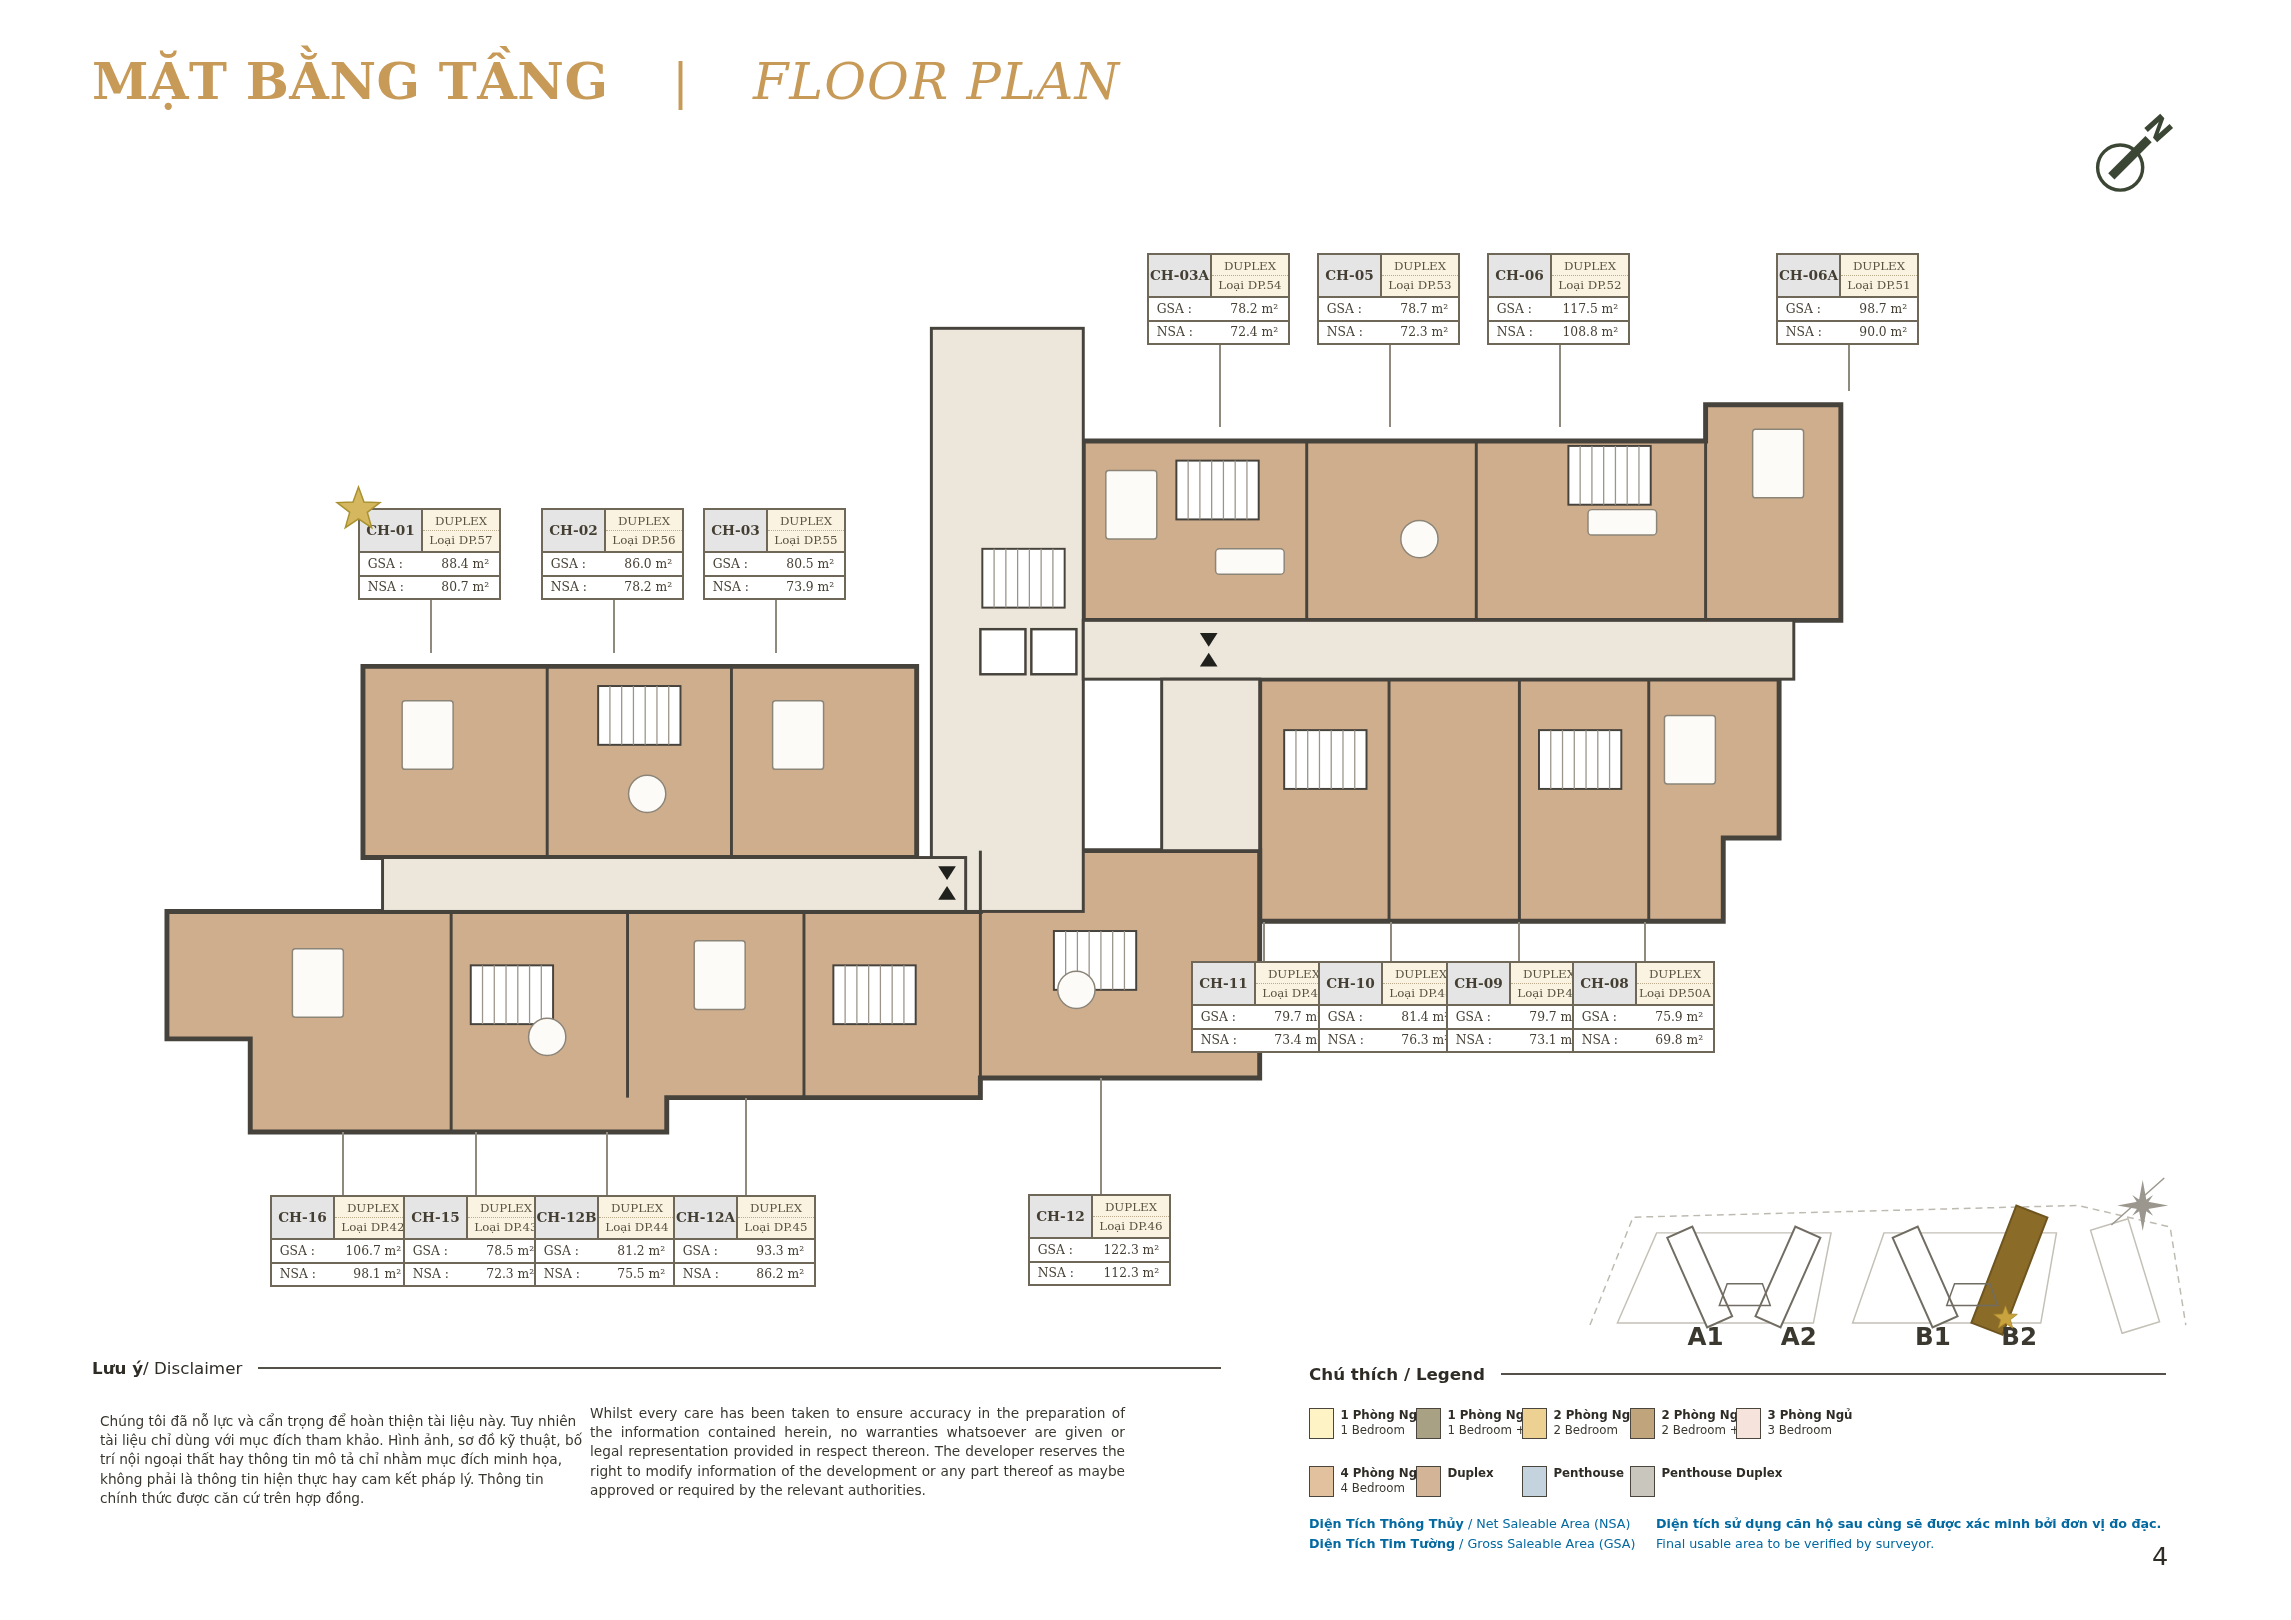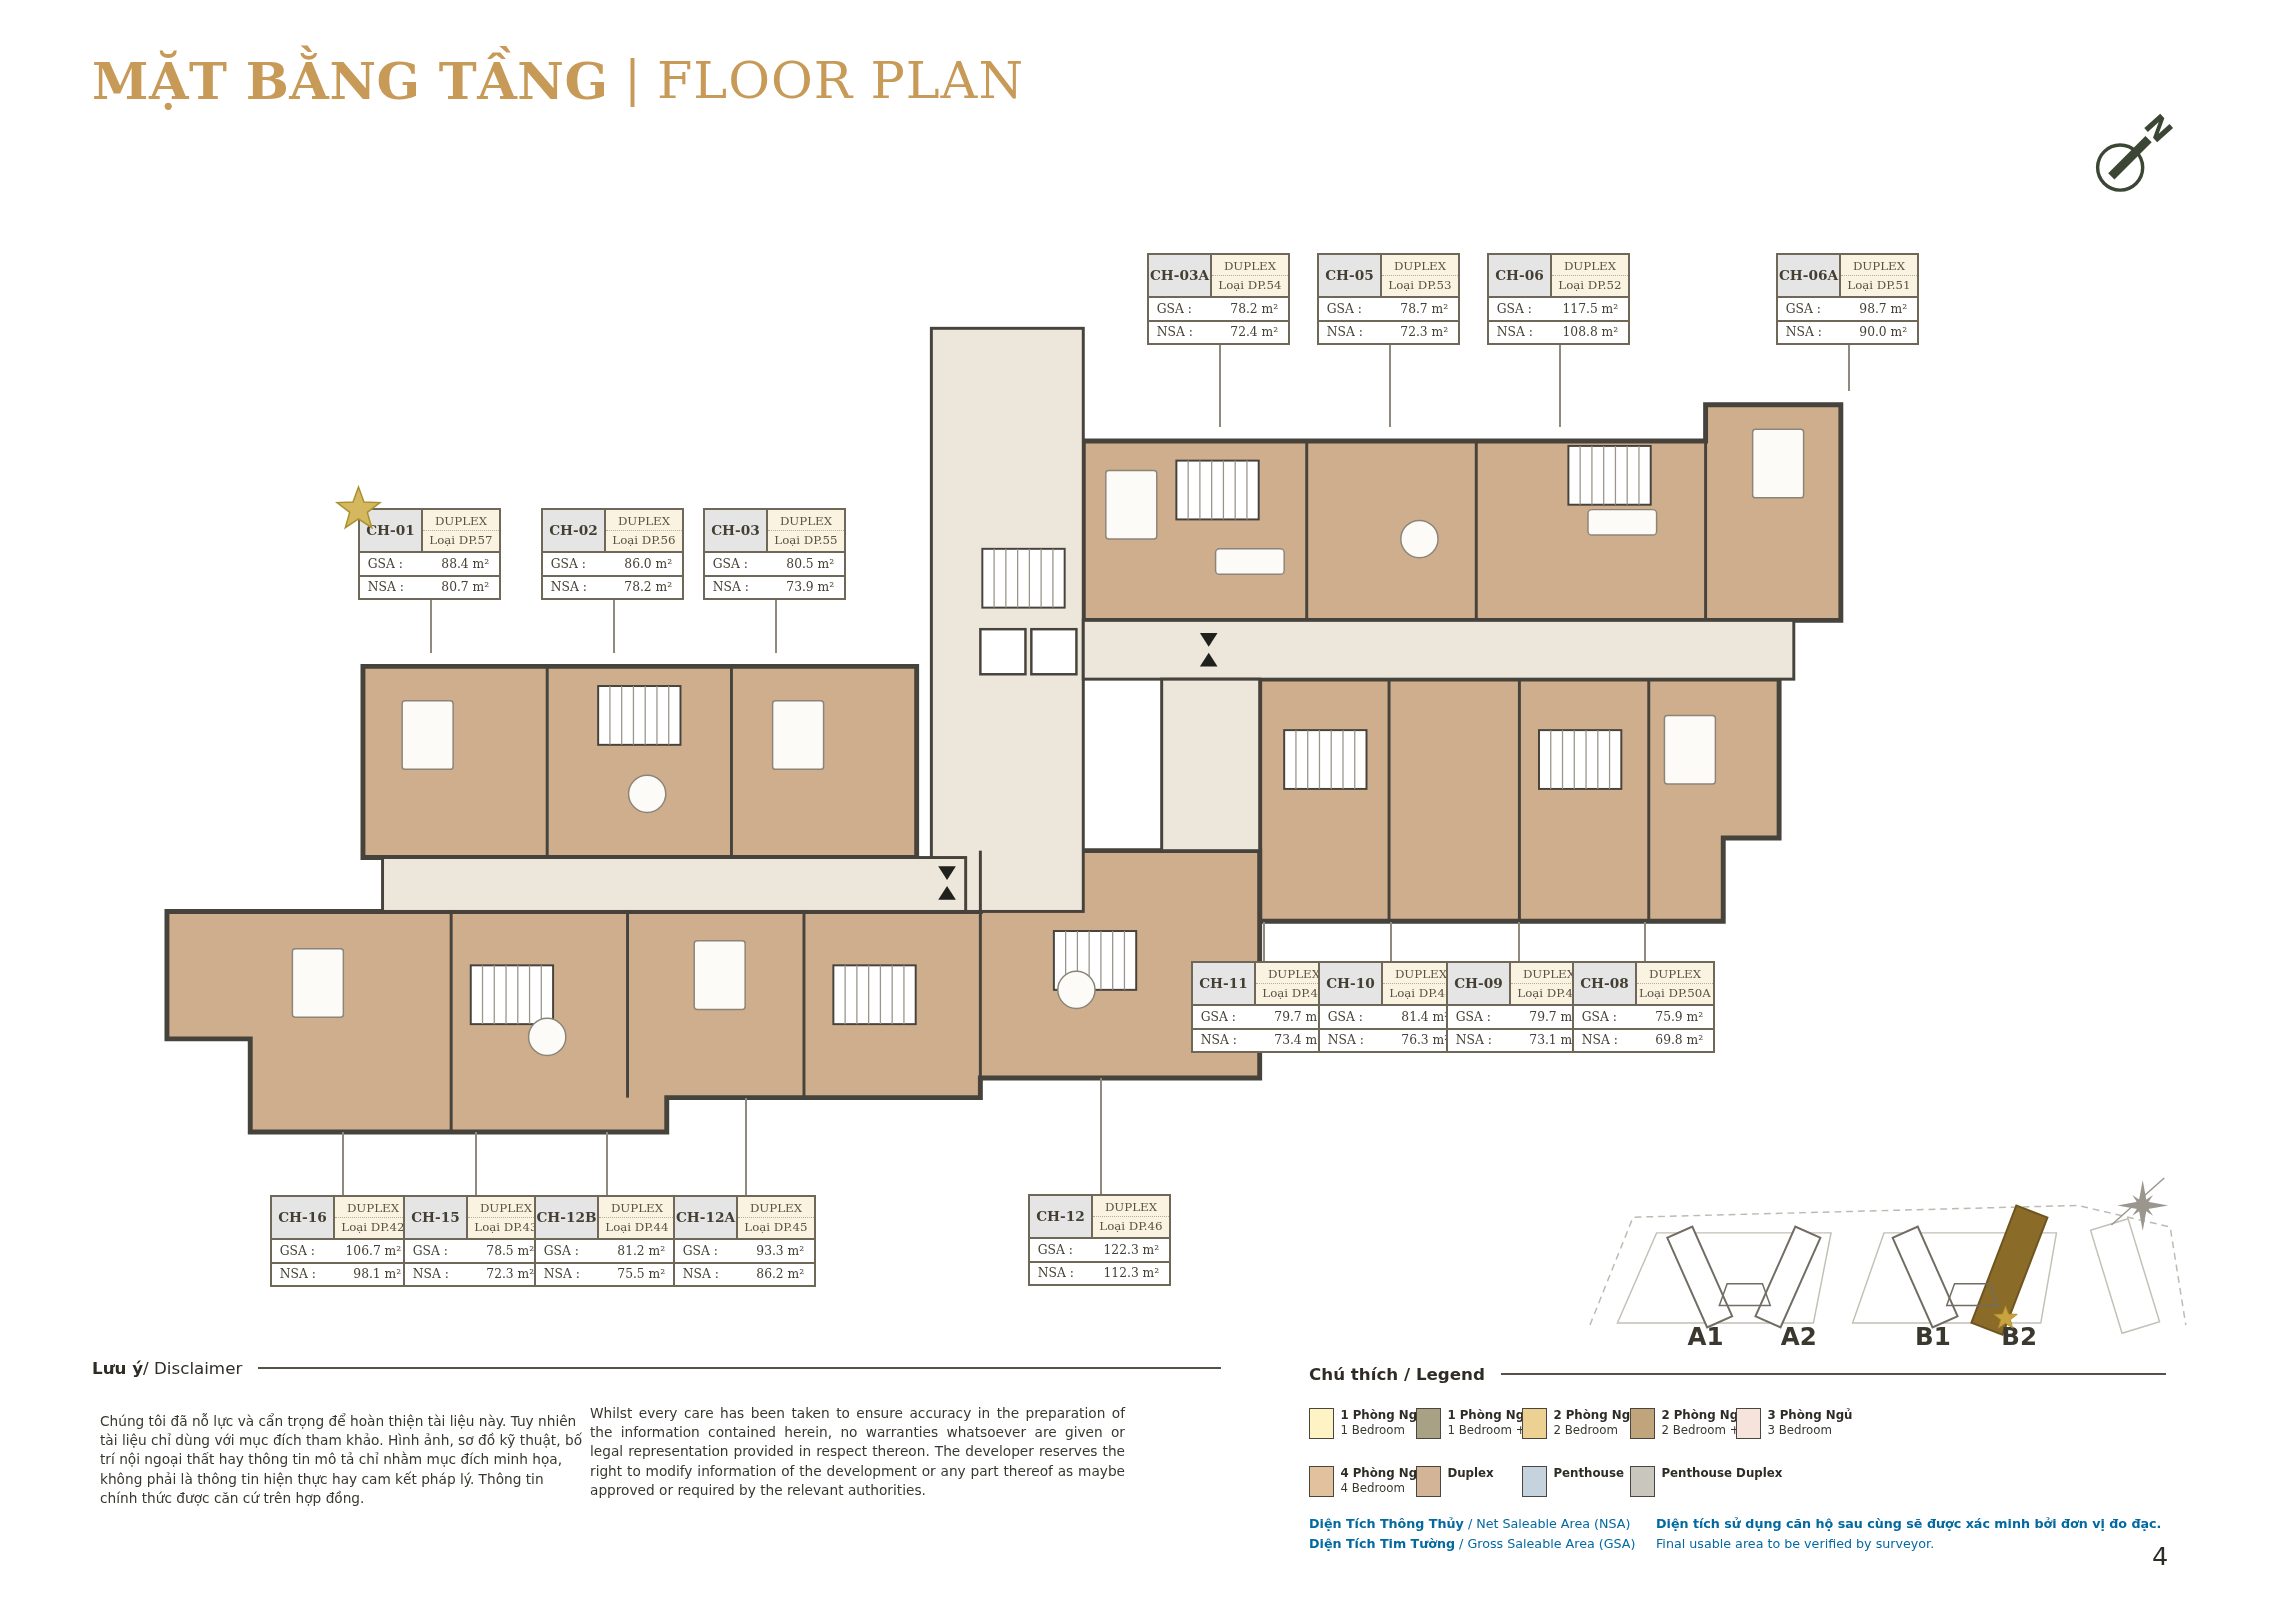--- a/index.html
+++ b/index.html
@@ -2,23 +2,23 @@
 <html><head>
 <meta charset="utf-8">
 <style>
   html,body{margin:0;padding:0;background:#fff;}
   .page{position:relative;width:2292px;height:1620px;background:#ffffff;overflow:hidden;
         font-family:"DejaVu Sans","Liberation Sans",sans-serif;color:#3a372f;}
   #plan-svg{position:absolute;left:0;top:0;z-index:1;}
 
   
   .hdr{position:absolute;left:92px;top:51px;z-index:2;font-family:"DejaVu Serif","Liberation Serif",serif;color:#c89a58;}
-  .hdr h1{margin:0;font-size:51px;font-weight:bold;letter-spacing:0.5px;display:flex;align-items:flex-start;}
+  .hdr h1{margin:0;font-size:51px;font-weight:bold;letter-spacing:0.5px;display:flex;align-items:flex-end;gap:48px;}
   .hdr .t-sep{font-weight:400;margin:0 15.7px;font-size:49px;}
-  .hdr .t-en{font-weight:400;letter-spacing:1px;}
+  .hdr .t-en{font-weight:400;letter-spacing:1px;font-style:italic;}
   .hdr h2{margin:9.8px 0 0 0;font-size:33px;font-weight:400;letter-spacing:1.5px;}
 
   
   .unit-card{position:absolute;width:143px;z-index:3;font-family:"DejaVu Serif","Liberation Serif",serif;}
   .card-box{border:2px solid #6f6757;background:#fff;box-sizing:border-box;}
   .card-head{display:flex;}
   .head-id{width:61px;background:#e5e5e5;display:flex;align-items:center;justify-content:center;
            font-weight:bold;font-size:13.7px;color:#453f33;border-right:2px solid #6f6757;}
   .head-type{flex:1;background:#fbf3e2;text-align:center;font-size:11.8px;color:#5a5342;}
   .type-top{padding:3.9px 0 2px;}

